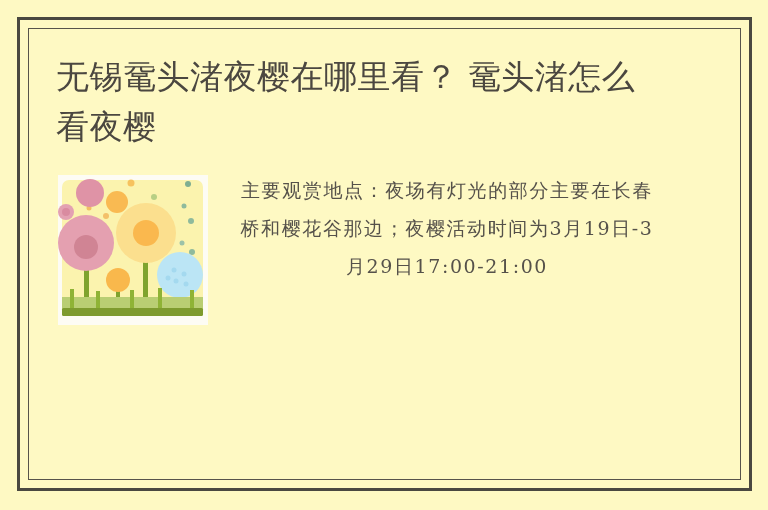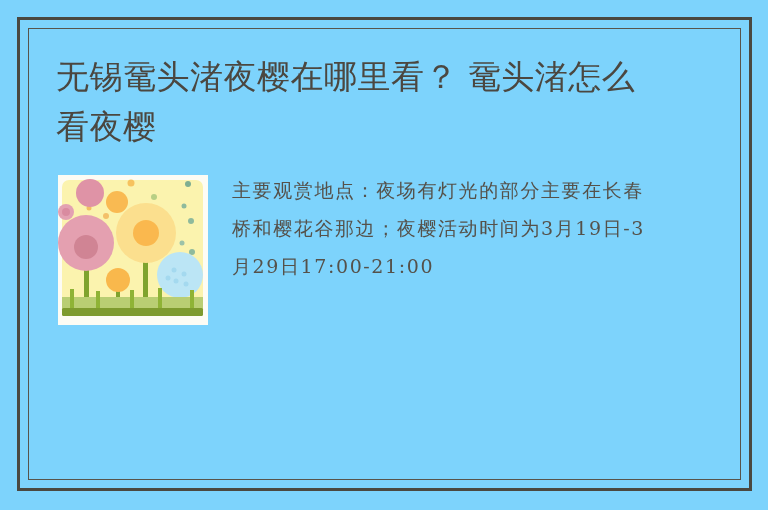--- a/index.html
+++ b/index.html
@@ -11,21 +11,21 @@
     height: 510px;
     background: #fcfbf3;
     font-family: "Liberation Sans", sans-serif;
     overflow: hidden;
   }
 
   #page {
     position: relative;
     width: 768px;
     height: 510px;
-    background: #7dd3fc;
+    background: #fef9c3;
   }
 
   
   .frame-outer {
     position: absolute;
     left: 17px;
     top: 17px;
     width: 735px;
     height: 474px;
     border: 3px solid #4a4840;
@@ -60,20 +60,21 @@
     font-weight: 400;
     margin: 0;
     white-space: pre-wrap;
     max-width: 600px;
   }
 
   .article-body {
     position: relative;
     margin-top: 10px;
     min-height: 160px;
+    text-align: center;
   }
 
   .article-figure {
     position: absolute;
     left: 2px;
     top: 4px;
     width: 150px;
     height: 150px;
     overflow: hidden;
     background: #fdfcf4;

